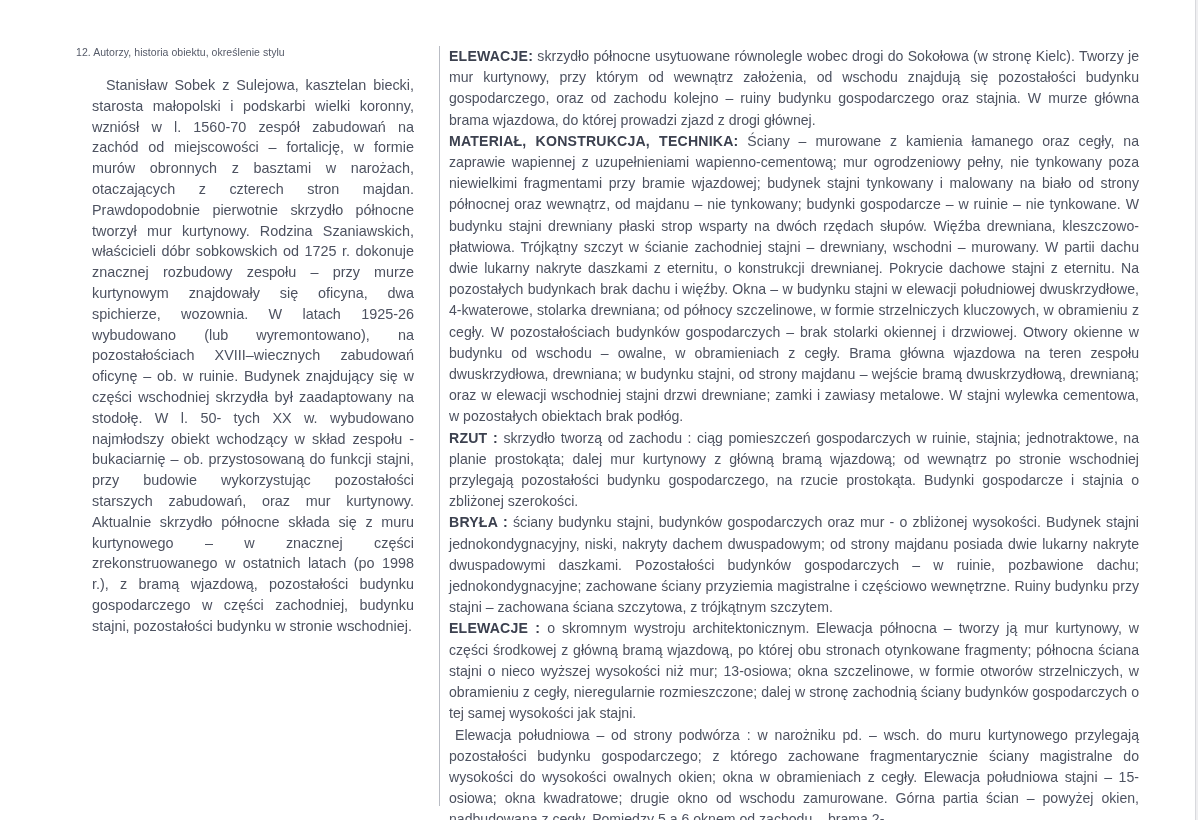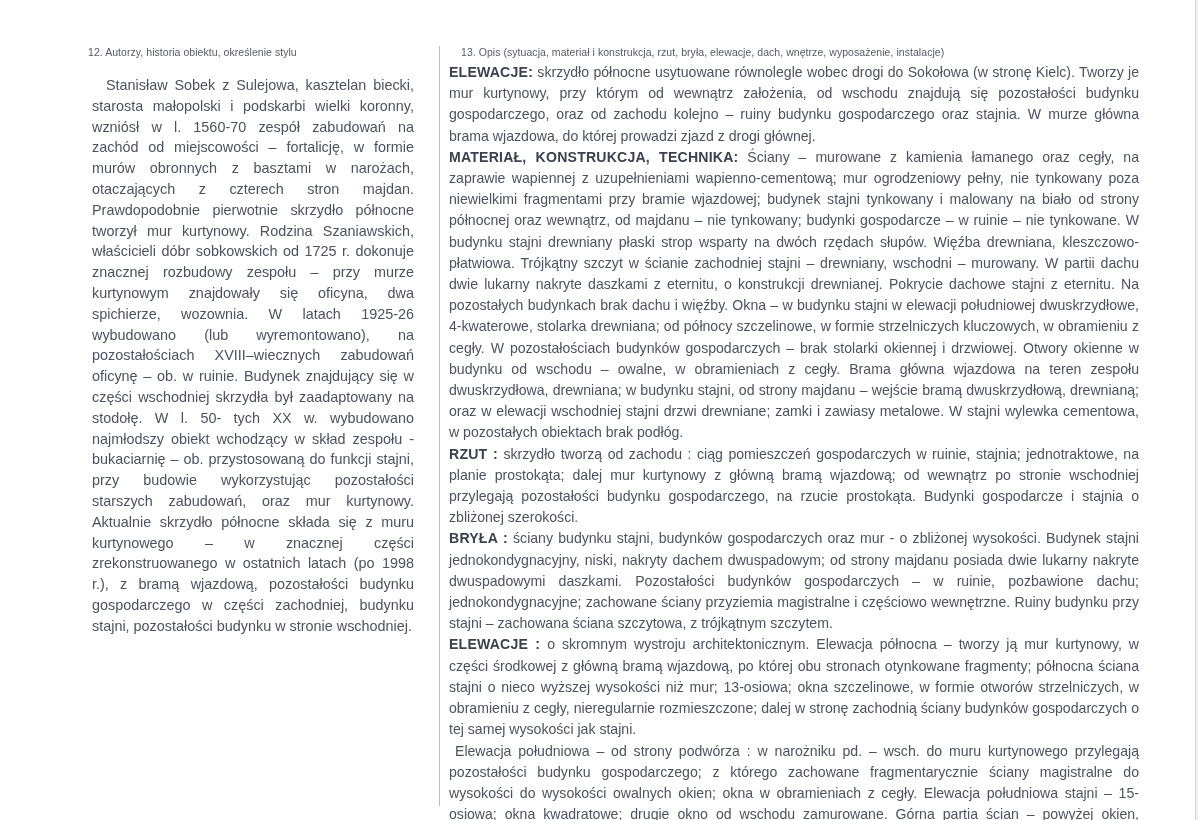--- a/index.html
+++ b/index.html
@@ -55,21 +55,21 @@
   }
   .col-right {
     left: 449px;
     width: 690px;
   }
 
   .field-header {
     font-size: 10.5px;
     line-height: 13px;
     color: #555a68;
-    margin: 0 0 3px 12px;
+    margin: 0 0 3px 0;
     letter-spacing: 0.05px;
     white-space: nowrap;
   }
 
   .body-text {
     font-size: 14.4px;
     line-height: 20.8px;
     color: #4d5260;
     text-align: justify;
     text-justify: inter-word;
@@ -103,21 +103,20 @@
   <div class="page-edge-right2"></div>
   <div class="page-edge-right"></div>
   <div class="column-divider"></div>
 
   <div class="col col-left">
     <div class="field-header">12. Autorzy, historia obiektu, określenie stylu</div>
     <p class="body-text">Stanisław Sobek z Sulejowa, kasztelan biecki, starosta małopolski i podskarbi wielki koronny, wzniósł w l. 1560-70 zespół zabudowań na zachód od miejscowości – fortalicję, w formie murów obronnych z basztami w narożach, otaczających z czterech stron majdan. Prawdopodobnie pierwotnie skrzydło północne tworzył mur kurtynowy. Rodzina Szaniawskich, właścicieli dóbr sobkowskich od 1725 r. dokonuje znacznej rozbudowy zespołu – przy murze kurtynowym znajdowały się oficyna, dwa spichierze, wozownia. W latach 1925-26 wybudowano (lub wyremontowano), na pozostałościach XVIII–wiecznych zabudowań oficynę – ob. w ruinie. Budynek znajdujący się w części wschodniej skrzydła był zaadaptowany na stodołę. W l. 50- tych XX w. wybudowano najmłodszy obiekt wchodzący w skład zespołu - bukaciarnię – ob. przystosowaną do funkcji stajni, przy budowie wykorzystując pozostałości starszych zabudowań, oraz mur kurtynowy. Aktualnie skrzydło północne składa się z muru kurtynowego – w znacznej części zrekonstruowanego w ostatnich latach (po 1998 r.), z bramą wjazdową, pozostałości budynku gospodarczego w części zachodniej, budynku stajni, pozostałości budynku w stronie wschodniej.</p>
   </div>
 
   <div class="col col-right">
-    <div class="field-header">13. Opis (sytuacja, materiał i konstrukcja, rzut, bryła, elewacje, dach, wnętrze, wyposażenie, instalacje)</div>
 
     <p class="body-text">
       <b class="lead">ELEWACJE:</b><span> skrzydło północne usytuowane równolegle wobec drogi do Sokołowa (w stronę Kielc). Tworzy je mur kurtynowy, przy którym od wewnątrz założenia, od wschodu znajdują się pozostałości budynku gospodarczego, oraz od zachodu kolejno – ruiny budynku gospodarczego oraz stajnia. W murze główna brama wjazdowa, do której prowadzi zjazd z drogi głównej.</span>
     </p>
 
     <p class="body-text">
       <b class="lead">MATERIAŁ, KONSTRUKCJA, TECHNIKA:</b><span> Ściany – murowane z kamienia łamanego oraz cegły, na zaprawie wapiennej z uzupełnieniami wapienno-cementową; mur ogrodzeniowy pełny, nie tynkowany poza niewielkimi fragmentami przy bramie wjazdowej; budynek stajni tynkowany i malowany na biało od strony północnej oraz wewnątrz, od majdanu – nie tynkowany; budynki gospodarcze – w ruinie – nie tynkowane. W budynku stajni drewniany płaski strop wsparty na dwóch rzędach słupów. Więźba drewniana, kleszczowo-płatwiowa. Trójkątny szczyt w ścianie zachodniej stajni – drewniany, wschodni – murowany. W partii dachu dwie lukarny nakryte daszkami z eternitu, o konstrukcji drewnianej. Pokrycie dachowe stajni z eternitu. Na pozostałych budynkach brak dachu i więźby. Okna – w budynku stajni w elewacji południowej dwuskrzydłowe, 4-kwaterowe, stolarka drewniana; od północy szczelinowe, w formie strzelniczych kluczowych, w obramieniu z cegły. W pozostałościach budynków gospodarczych – brak stolarki okiennej i drzwiowej. Otwory okienne w budynku od wschodu – owalne, w obramieniach z cegły. Brama główna wjazdowa na teren zespołu dwuskrzydłowa, drewniana; w budynku stajni, od strony majdanu – wejście bramą dwuskrzydłową, drewnianą; oraz w elewacji wschodniej stajni drzwi drewniane; zamki i zawiasy metalowe. W stajni wylewka cementowa, w pozostałych obiektach brak podłóg.</span>
     </p>
 
     <p class="body-text">

